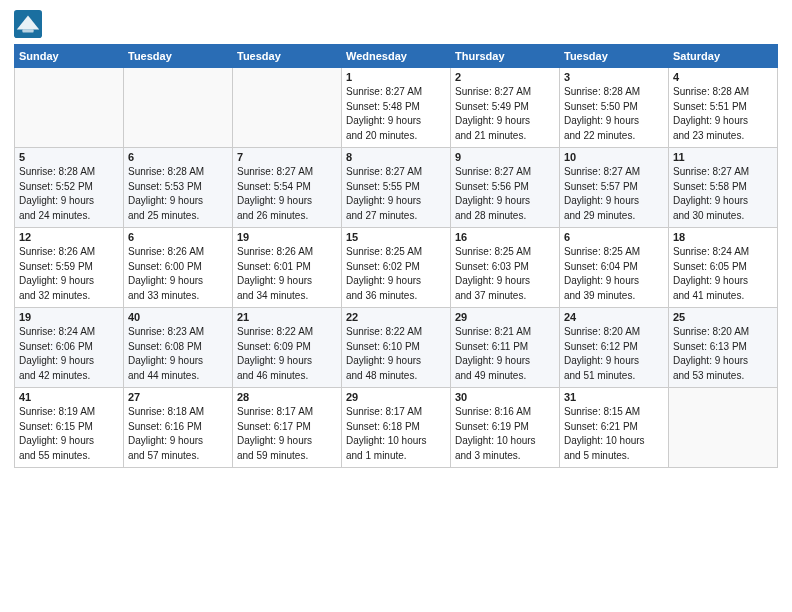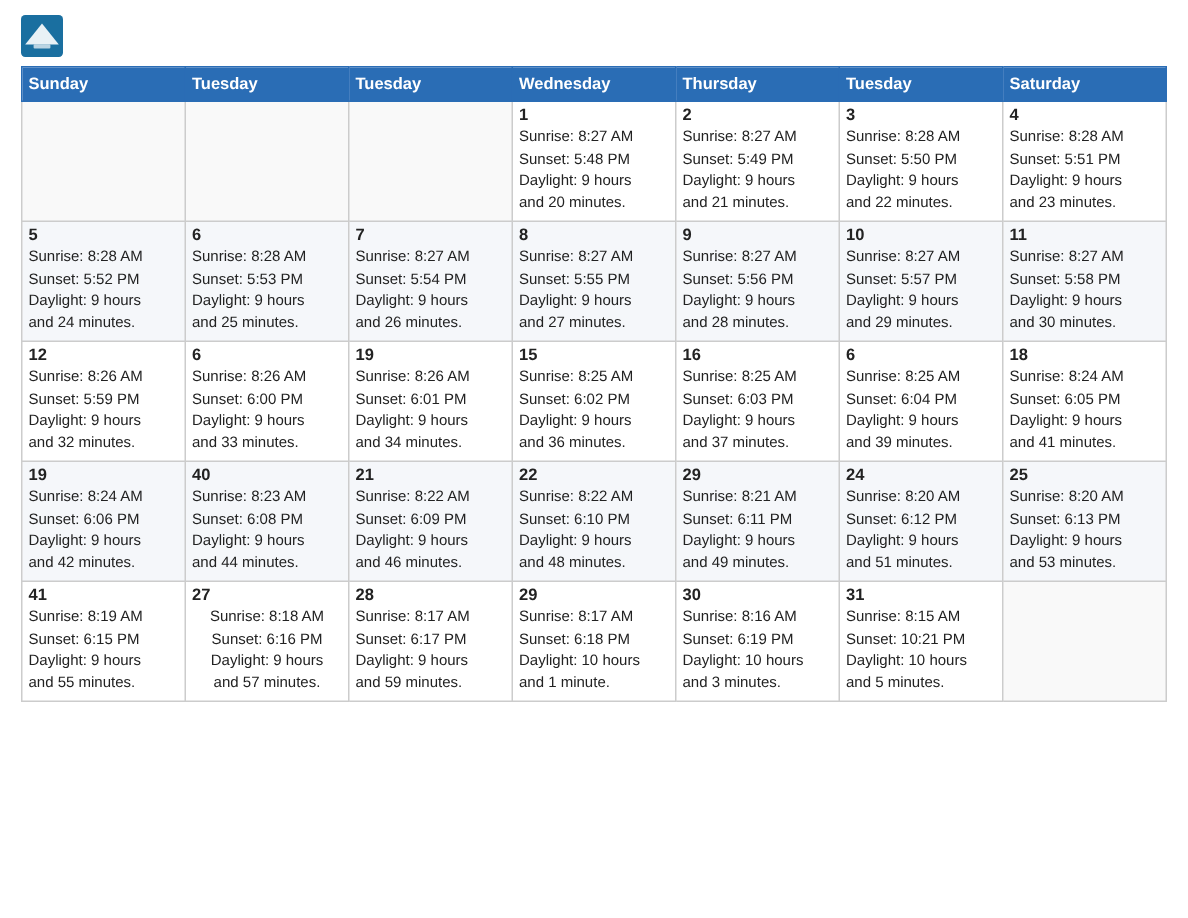--- a/index.html
+++ b/index.html
@@ -322,21 +322,21 @@
         <tr>
           <td>
             <div class="day-num">41</div>
             <div class="day-info" style="white-space: pre-line;">Sunrise: 8:19 AM
 Sunset: 6:15 PM
 Daylight: 9 hours
 and 55 minutes.</div>
           </td>
           <td>
             <div class="day-num">27</div>
-            <div class="day-info" style="white-space: pre-line; text-align: center;">Sunrise: 8:18 AM
+            <div class="day-info" style="white-space: pre-line;">Sunrise: 8:18 AM
 Sunset: 6:16 PM
 Daylight: 9 hours
 and 57 minutes.</div>
           </td>
           <td>
             <div class="day-num">28</div>
             <div class="day-info" style="white-space: pre-line;">Sunrise: 8:17 AM
 Sunset: 6:17 PM
 Daylight: 9 hours
 and 59 minutes.</div>
@@ -351,21 +351,21 @@
           <td>
             <div class="day-num">30</div>
             <div class="day-info" style="white-space: pre-line;">Sunrise: 8:16 AM
 Sunset: 6:19 PM
 Daylight: 10 hours
 and 3 minutes.</div>
           </td>
           <td>
             <div class="day-num">31</div>
             <div class="day-info" style="white-space: pre-line;">Sunrise: 8:15 AM
-Sunset: 10:21 PM
+Sunset: 6:21 PM
 Daylight: 10 hours
 and 5 minutes.</div>
           </td>
           <td class="empty-cell"></td>
         </tr>
       </tbody>
   </table>
 </div>
 
 </body></html>

